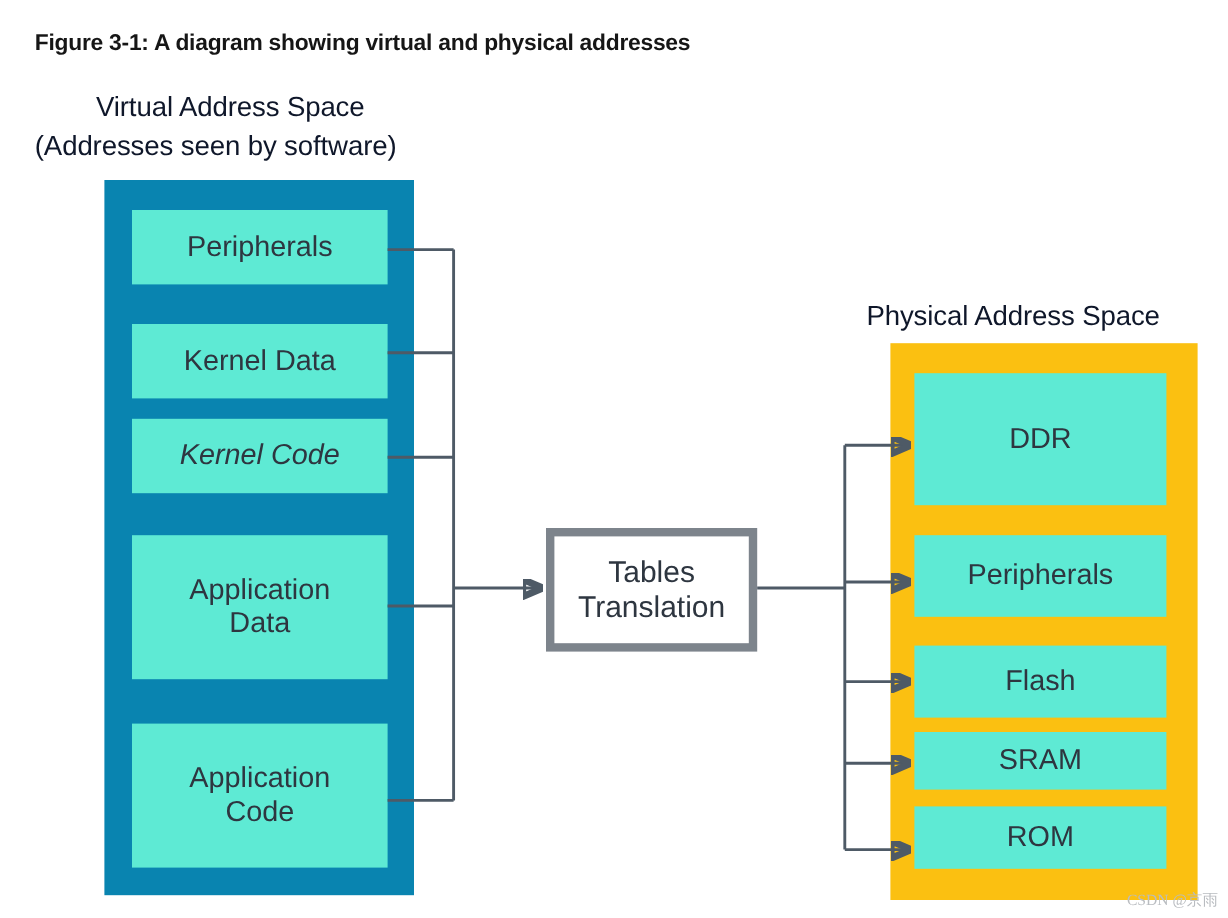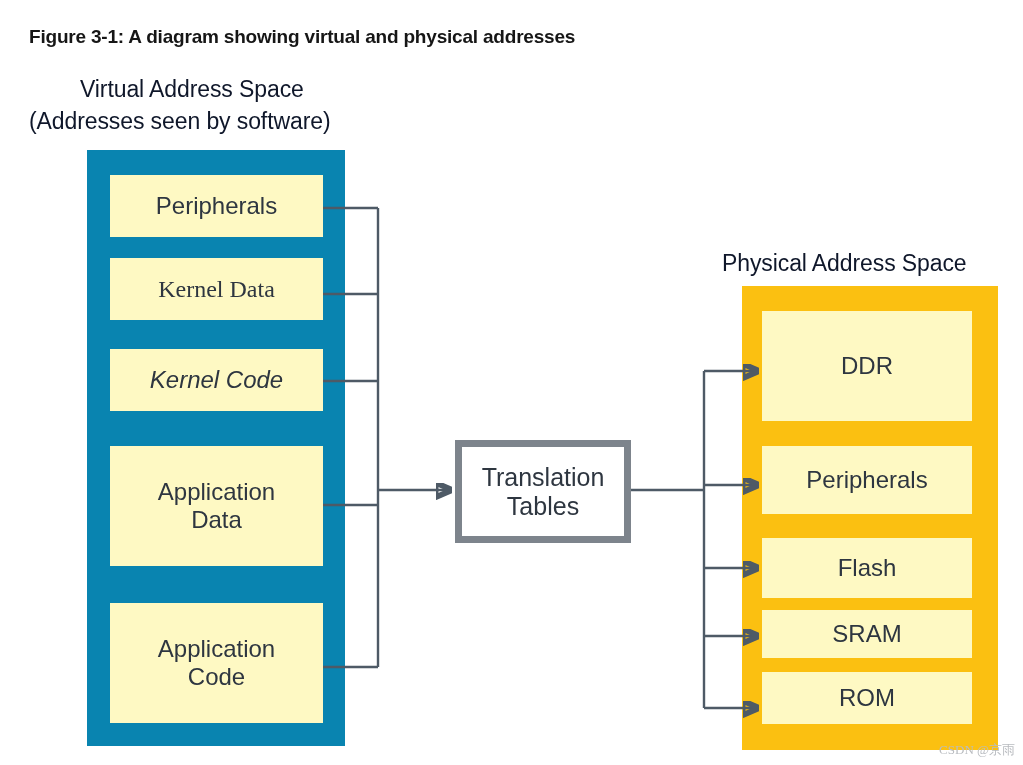--- a/index.html
+++ b/index.html
@@ -58,21 +58,21 @@
     left: 742px;
     top: 286px;
     width: 256px;
     height: 464px;
     background: #fbc011;
   }
 
   
   .block {
     position: absolute;
-    background: #fef9c3;
+    background: #5eead4;
     display: flex;
     align-items: center;
     justify-content: center;
     text-align: center;
     color: #2e3640;
     line-height: 1.18;
   }
   .v-block {
     left: 23px;
     width: 213px;
@@ -140,43 +140,43 @@
   <div class="space-title" id="vas-title-2">(Addresses seen by software)</div>
 
   <div class="space-title" id="pas-title">Physical Address Space</div>
 
   <div id="virtual-space">
 
     <div class="block v-block" style="top:25px; height:62px;">
       <span>Peripherals</span>
     </div>
 
-    <div class="block v-block" style="top:108px; height:62px;font-family:Liberation Serif, serif;">
+    <div class="block v-block" style="top:120px; height:62px;">
       <span>Kernel Data</span>
     </div>
 
     <div class="block v-block" style="top:199px; height:62px;font-style:italic;">
       <span>Kernel Code</span>
     </div>
 
     <div class="block v-block" style="top:296px; height:120px; flex-direction:column;">
       <span>Application</span>
       <span>Data</span>
     </div>
 
     <div class="block v-block" style="top:453px; height:120px; flex-direction:column;">
       <span>Application</span>
       <span>Code</span>
     </div>
   </div>
 
   <div id="translation-tables">
     <div>
+      <div>Tables</div>
       <div>Translation</div>
-      <div>Tables</div>
     </div>
   </div>
 
   <div id="physical-space">
 
     <div class="block p-block" style="top:25px; height:110px;">
       <span>DDR</span>
     </div>
 
     <div class="block p-block" style="top:160px; height:68px;">

